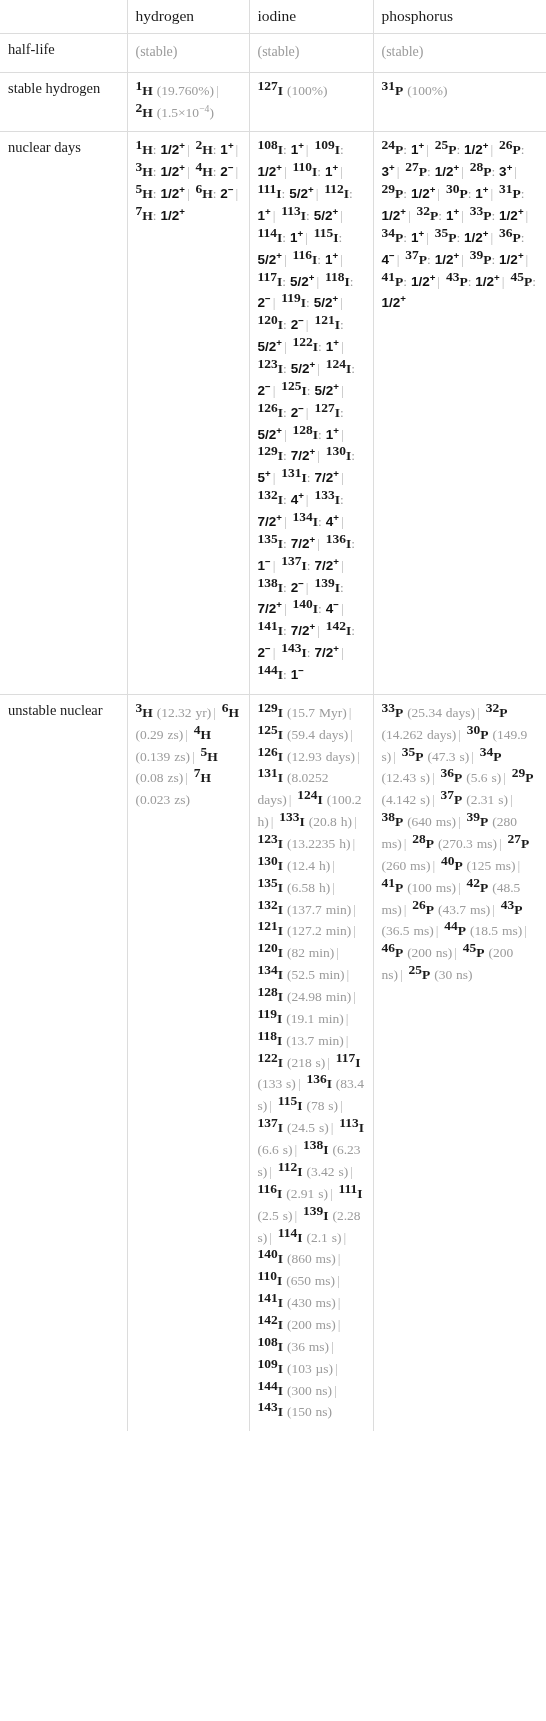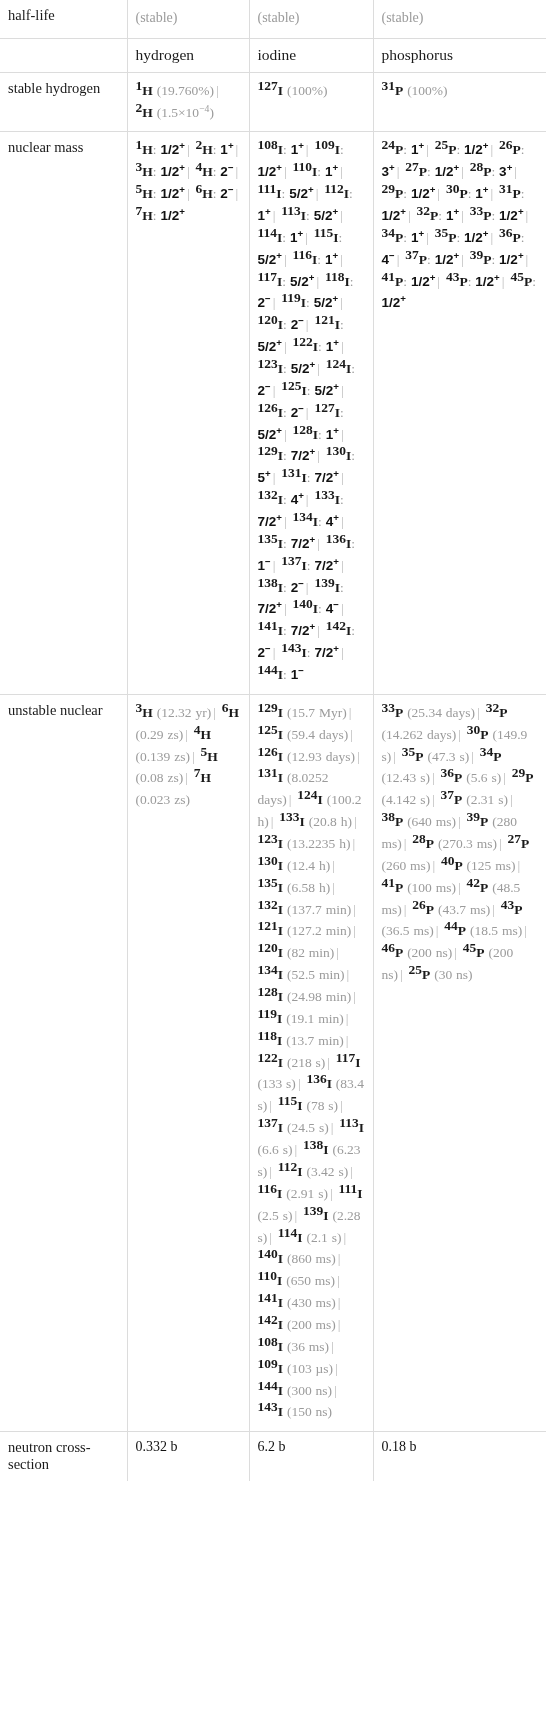--- a/index.html
+++ b/index.html
@@ -96,56 +96,50 @@
 <table class="isotope-table">
   <colgroup>
     <col class="c-label">
       <col class="c-h">
       <col class="c-i">
       <col class="c-p">
   </colgroup>
   <tbody>
 
     <tr>
+      <th class="hdr-cell hdr-blank"></th>
+      <th class="hdr-cell">hydrogen</th>
+      <th class="hdr-cell">iodine</th>
+      <th class="hdr-cell">phosphorus</th>
+    </tr>
+
+    <tr>
       <td class="row-label">half-life</td>
       <td class="val"><span class="stable-word">(stable)</span></td>
       <td class="val"><span class="stable-word">(stable)</span></td>
       <td class="val"><span class="stable-word">(stable)</span></td>
-    </tr>
-
-    <tr>
-      <th class="hdr-cell hdr-blank"></th>
-      <th class="hdr-cell">hydrogen</th>
-      <th class="hdr-cell">iodine</th>
-      <th class="hdr-cell">phosphorus</th>
     </tr>
 
     <tr>
       <td class="row-label">stable hydrogen</td>
       <td class="val"><sup class="sym">1</sup><span class="sym">H</span> <span class="muted">(19.760%)</span><span class="sep">|</span> <sup class="sym">2</sup><span class="sym">H</span> <span class="muted">(1.5×10<sup>−4</sup>)</span></td>
       <td class="val"><sup class="sym">127</sup><span class="sym">I</span> <span class="muted">(100%)</span></td>
       <td class="val"><sup class="sym">31</sup><span class="sym">P</span> <span class="muted">(100%)</span></td>
     </tr>
 
     <tr>
-      <td class="row-label">nuclear mass</td>
+      <td class="row-label">nuclear days</td>
       <td class="val"><sup class="sym">1</sup><span class="sym">H</span><span class="muted">:</span> <span class="spin">1/2<sup>+</sup></span><span class="sep">|</span> <sup class="sym">2</sup><span class="sym">H</span><span class="muted">:</span> <span class="spin">1<sup>+</sup></span><span class="sep">|</span> <sup class="sym">3</sup><span class="sym">H</span><span class="muted">:</span> <span class="spin">1/2<sup>+</sup></span><span class="sep">|</span> <sup class="sym">4</sup><span class="sym">H</span><span class="muted">:</span> <span class="spin">2<sup>−</sup></span><span class="sep">|</span> <sup class="sym">5</sup><span class="sym">H</span><span class="muted">:</span> <span class="spin">1/2<sup>+</sup></span><span class="sep">|</span> <sup class="sym">6</sup><span class="sym">H</span><span class="muted">:</span> <span class="spin">2<sup>−</sup></span><span class="sep">|</span> <sup class="sym">7</sup><span class="sym">H</span><span class="muted">:</span> <span class="spin">1/2<sup>+</sup></span></td>
       <td class="val"><sup class="sym">108</sup><span class="sym">I</span><span class="muted">:</span> <span class="spin">1<sup>+</sup></span><span class="sep">|</span> <sup class="sym">109</sup><span class="sym">I</span><span class="muted">:</span> <span class="spin">1/2<sup>+</sup></span><span class="sep">|</span> <sup class="sym">110</sup><span class="sym">I</span><span class="muted">:</span> <span class="spin">1<sup>+</sup></span><span class="sep">|</span> <sup class="sym">111</sup><span class="sym">I</span><span class="muted">:</span> <span class="spin">5/2<sup>+</sup></span><span class="sep">|</span> <sup class="sym">112</sup><span class="sym">I</span><span class="muted">:</span> <span class="spin">1<sup>+</sup></span><span class="sep">|</span> <sup class="sym">113</sup><span class="sym">I</span><span class="muted">:</span> <span class="spin">5/2<sup>+</sup></span><span class="sep">|</span> <sup class="sym">114</sup><span class="sym">I</span><span class="muted">:</span> <span class="spin">1<sup>+</sup></span><span class="sep">|</span> <sup class="sym">115</sup><span class="sym">I</span><span class="muted">:</span> <span class="spin">5/2<sup>+</sup></span><span class="sep">|</span> <sup class="sym">116</sup><span class="sym">I</span><span class="muted">:</span> <span class="spin">1<sup>+</sup></span><span class="sep">|</span> <sup class="sym">117</sup><span class="sym">I</span><span class="muted">:</span> <span class="spin">5/2<sup>+</sup></span><span class="sep">|</span> <sup class="sym">118</sup><span class="sym">I</span><span class="muted">:</span> <span class="spin">2<sup>−</sup></span><span class="sep">|</span> <sup class="sym">119</sup><span class="sym">I</span><span class="muted">:</span> <span class="spin">5/2<sup>+</sup></span><span class="sep">|</span> <sup class="sym">120</sup><span class="sym">I</span><span class="muted">:</span> <span class="spin">2<sup>−</sup></span><span class="sep">|</span> <sup class="sym">121</sup><span class="sym">I</span><span class="muted">:</span> <span class="spin">5/2<sup>+</sup></span><span class="sep">|</span> <sup class="sym">122</sup><span class="sym">I</span><span class="muted">:</span> <span class="spin">1<sup>+</sup></span><span class="sep">|</span> <sup class="sym">123</sup><span class="sym">I</span><span class="muted">:</span> <span class="spin">5/2<sup>+</sup></span><span class="sep">|</span> <sup class="sym">124</sup><span class="sym">I</span><span class="muted">:</span> <span class="spin">2<sup>−</sup></span><span class="sep">|</span> <sup class="sym">125</sup><span class="sym">I</span><span class="muted">:</span> <span class="spin">5/2<sup>+</sup></span><span class="sep">|</span> <sup class="sym">126</sup><span class="sym">I</span><span class="muted">:</span> <span class="spin">2<sup>−</sup></span><span class="sep">|</span> <sup class="sym">127</sup><span class="sym">I</span><span class="muted">:</span> <span class="spin">5/2<sup>+</sup></span><span class="sep">|</span> <sup class="sym">128</sup><span class="sym">I</span><span class="muted">:</span> <span class="spin">1<sup>+</sup></span><span class="sep">|</span> <sup class="sym">129</sup><span class="sym">I</span><span class="muted">:</span> <span class="spin">7/2<sup>+</sup></span><span class="sep">|</span> <sup class="sym">130</sup><span class="sym">I</span><span class="muted">:</span> <span class="spin">5<sup>+</sup></span><span class="sep">|</span> <sup class="sym">131</sup><span class="sym">I</span><span class="muted">:</span> <span class="spin">7/2<sup>+</sup></span><span class="sep">|</span> <sup class="sym">132</sup><span class="sym">I</span><span class="muted">:</span> <span class="spin">4<sup>+</sup></span><span class="sep">|</span> <sup class="sym">133</sup><span class="sym">I</span><span class="muted">:</span> <span class="spin">7/2<sup>+</sup></span><span class="sep">|</span> <sup class="sym">134</sup><span class="sym">I</span><span class="muted">:</span> <span class="spin">4<sup>+</sup></span><span class="sep">|</span> <sup class="sym">135</sup><span class="sym">I</span><span class="muted">:</span> <span class="spin">7/2<sup>+</sup></span><span class="sep">|</span> <sup class="sym">136</sup><span class="sym">I</span><span class="muted">:</span> <span class="spin">1<sup>−</sup></span><span class="sep">|</span> <sup class="sym">137</sup><span class="sym">I</span><span class="muted">:</span> <span class="spin">7/2<sup>+</sup></span><span class="sep">|</span> <sup class="sym">138</sup><span class="sym">I</span><span class="muted">:</span> <span class="spin">2<sup>−</sup></span><span class="sep">|</span> <sup class="sym">139</sup><span class="sym">I</span><span class="muted">:</span> <span class="spin">7/2<sup>+</sup></span><span class="sep">|</span> <sup class="sym">140</sup><span class="sym">I</span><span class="muted">:</span> <span class="spin">4<sup>−</sup></span><span class="sep">|</span> <sup class="sym">141</sup><span class="sym">I</span><span class="muted">:</span> <span class="spin">7/2<sup>+</sup></span><span class="sep">|</span> <sup class="sym">142</sup><span class="sym">I</span><span class="muted">:</span> <span class="spin">2<sup>−</sup></span><span class="sep">|</span> <sup class="sym">143</sup><span class="sym">I</span><span class="muted">:</span> <span class="spin">7/2<sup>+</sup></span><span class="sep">|</span> <sup class="sym">144</sup><span class="sym">I</span><span class="muted">:</span> <span class="spin">1<sup>−</sup></span></td>
       <td class="val"><sup class="sym">24</sup><span class="sym">P</span><span class="muted">:</span> <span class="spin">1<sup>+</sup></span><span class="sep">|</span> <sup class="sym">25</sup><span class="sym">P</span><span class="muted">:</span> <span class="spin">1/2<sup>+</sup></span><span class="sep">|</span> <sup class="sym">26</sup><span class="sym">P</span><span class="muted">:</span> <span class="spin">3<sup>+</sup></span><span class="sep">|</span> <sup class="sym">27</sup><span class="sym">P</span><span class="muted">:</span> <span class="spin">1/2<sup>+</sup></span><span class="sep">|</span> <sup class="sym">28</sup><span class="sym">P</span><span class="muted">:</span> <span class="spin">3<sup>+</sup></span><span class="sep">|</span> <sup class="sym">29</sup><span class="sym">P</span><span class="muted">:</span> <span class="spin">1/2<sup>+</sup></span><span class="sep">|</span> <sup class="sym">30</sup><span class="sym">P</span><span class="muted">:</span> <span class="spin">1<sup>+</sup></span><span class="sep">|</span> <sup class="sym">31</sup><span class="sym">P</span><span class="muted">:</span> <span class="spin">1/2<sup>+</sup></span><span class="sep">|</span> <sup class="sym">32</sup><span class="sym">P</span><span class="muted">:</span> <span class="spin">1<sup>+</sup></span><span class="sep">|</span> <sup class="sym">33</sup><span class="sym">P</span><span class="muted">:</span> <span class="spin">1/2<sup>+</sup></span><span class="sep">|</span> <sup class="sym">34</sup><span class="sym">P</span><span class="muted">:</span> <span class="spin">1<sup>+</sup></span><span class="sep">|</span> <sup class="sym">35</sup><span class="sym">P</span><span class="muted">:</span> <span class="spin">1/2<sup>+</sup></span><span class="sep">|</span> <sup class="sym">36</sup><span class="sym">P</span><span class="muted">:</span> <span class="spin">4<sup>−</sup></span><span class="sep">|</span> <sup class="sym">37</sup><span class="sym">P</span><span class="muted">:</span> <span class="spin">1/2<sup>+</sup></span><span class="sep">|</span> <sup class="sym">39</sup><span class="sym">P</span><span class="muted">:</span> <span class="spin">1/2<sup>+</sup></span><span class="sep">|</span> <sup class="sym">41</sup><span class="sym">P</span><span class="muted">:</span> <span class="spin">1/2<sup>+</sup></span><span class="sep">|</span> <sup class="sym">43</sup><span class="sym">P</span><span class="muted">:</span> <span class="spin">1/2<sup>+</sup></span><span class="sep">|</span> <sup class="sym">45</sup><span class="sym">P</span><span class="muted">:</span> <span class="spin">1/2<sup>+</sup></span></td>
     </tr>
 
     <tr>
       <td class="row-label">unstable nuclear</td>
       <td class="val"><sup class="sym">3</sup><span class="sym">H</span> <span class="muted">(12.32 yr)</span><span class="sep">|</span> <sup class="sym">6</sup><span class="sym">H</span> <span class="muted">(0.29 zs)</span><span class="sep">|</span> <sup class="sym">4</sup><span class="sym">H</span> <span class="muted">(0.139 zs)</span><span class="sep">|</span> <sup class="sym">5</sup><span class="sym">H</span> <span class="muted">(0.08 zs)</span><span class="sep">|</span> <sup class="sym">7</sup><span class="sym">H</span> <span class="muted">(0.023 zs)</span></td>
       <td class="val"><sup class="sym">129</sup><span class="sym">I</span> <span class="muted">(15.7 Myr)</span><span class="sep">|</span> <sup class="sym">125</sup><span class="sym">I</span> <span class="muted">(59.4 days)</span><span class="sep">|</span> <sup class="sym">126</sup><span class="sym">I</span> <span class="muted">(12.93 days)</span><span class="sep">|</span> <sup class="sym">131</sup><span class="sym">I</span> <span class="muted">(8.0252 days)</span><span class="sep">|</span> <sup class="sym">124</sup><span class="sym">I</span> <span class="muted">(100.2 h)</span><span class="sep">|</span> <sup class="sym">133</sup><span class="sym">I</span> <span class="muted">(20.8 h)</span><span class="sep">|</span> <sup class="sym">123</sup><span class="sym">I</span> <span class="muted">(13.2235 h)</span><span class="sep">|</span> <sup class="sym">130</sup><span class="sym">I</span> <span class="muted">(12.4 h)</span><span class="sep">|</span> <sup class="sym">135</sup><span class="sym">I</span> <span class="muted">(6.58 h)</span><span class="sep">|</span> <sup class="sym">132</sup><span class="sym">I</span> <span class="muted">(137.7 min)</span><span class="sep">|</span> <sup class="sym">121</sup><span class="sym">I</span> <span class="muted">(127.2 min)</span><span class="sep">|</span> <sup class="sym">120</sup><span class="sym">I</span> <span class="muted">(82 min)</span><span class="sep">|</span> <sup class="sym">134</sup><span class="sym">I</span> <span class="muted">(52.5 min)</span><span class="sep">|</span> <sup class="sym">128</sup><span class="sym">I</span> <span class="muted">(24.98 min)</span><span class="sep">|</span> <sup class="sym">119</sup><span class="sym">I</span> <span class="muted">(19.1 min)</span><span class="sep">|</span> <sup class="sym">118</sup><span class="sym">I</span> <span class="muted">(13.7 min)</span><span class="sep">|</span> <sup class="sym">122</sup><span class="sym">I</span> <span class="muted">(218 s)</span><span class="sep">|</span> <sup class="sym">117</sup><span class="sym">I</span> <span class="muted">(133 s)</span><span class="sep">|</span> <sup class="sym">136</sup><span class="sym">I</span> <span class="muted">(83.4 s)</span><span class="sep">|</span> <sup class="sym">115</sup><span class="sym">I</span> <span class="muted">(78 s)</span><span class="sep">|</span> <sup class="sym">137</sup><span class="sym">I</span> <span class="muted">(24.5 s)</span><span class="sep">|</span> <sup class="sym">113</sup><span class="sym">I</span> <span class="muted">(6.6 s)</span><span class="sep">|</span> <sup class="sym">138</sup><span class="sym">I</span> <span class="muted">(6.23 s)</span><span class="sep">|</span> <sup class="sym">112</sup><span class="sym">I</span> <span class="muted">(3.42 s)</span><span class="sep">|</span> <sup class="sym">116</sup><span class="sym">I</span> <span class="muted">(2.91 s)</span><span class="sep">|</span> <sup class="sym">111</sup><span class="sym">I</span> <span class="muted">(2.5 s)</span><span class="sep">|</span> <sup class="sym">139</sup><span class="sym">I</span> <span class="muted">(2.28 s)</span><span class="sep">|</span> <sup class="sym">114</sup><span class="sym">I</span> <span class="muted">(2.1 s)</span><span class="sep">|</span> <sup class="sym">140</sup><span class="sym">I</span> <span class="muted">(860 ms)</span><span class="sep">|</span> <sup class="sym">110</sup><span class="sym">I</span> <span class="muted">(650 ms)</span><span class="sep">|</span> <sup class="sym">141</sup><span class="sym">I</span> <span class="muted">(430 ms)</span><span class="sep">|</span> <sup class="sym">142</sup><span class="sym">I</span> <span class="muted">(200 ms)</span><span class="sep">|</span> <sup class="sym">108</sup><span class="sym">I</span> <span class="muted">(36 ms)</span><span class="sep">|</span> <sup class="sym">109</sup><span class="sym">I</span> <span class="muted">(103 µs)</span><span class="sep">|</span> <sup class="sym">144</sup><span class="sym">I</span> <span class="muted">(300 ns)</span><span class="sep">|</span> <sup class="sym">143</sup><span class="sym">I</span> <span class="muted">(150 ns)</span></td>
       <td class="val"><sup class="sym">33</sup><span class="sym">P</span> <span class="muted">(25.34 days)</span><span class="sep">|</span> <sup class="sym">32</sup><span class="sym">P</span> <span class="muted">(14.262 days)</span><span class="sep">|</span> <sup class="sym">30</sup><span class="sym">P</span> <span class="muted">(149.9 s)</span><span class="sep">|</span> <sup class="sym">35</sup><span class="sym">P</span> <span class="muted">(47.3 s)</span><span class="sep">|</span> <sup class="sym">34</sup><span class="sym">P</span> <span class="muted">(12.43 s)</span><span class="sep">|</span> <sup class="sym">36</sup><span class="sym">P</span> <span class="muted">(5.6 s)</span><span class="sep">|</span> <sup class="sym">29</sup><span class="sym">P</span> <span class="muted">(4.142 s)</span><span class="sep">|</span> <sup class="sym">37</sup><span class="sym">P</span> <span class="muted">(2.31 s)</span><span class="sep">|</span> <sup class="sym">38</sup><span class="sym">P</span> <span class="muted">(640 ms)</span><span class="sep">|</span> <sup class="sym">39</sup><span class="sym">P</span> <span class="muted">(280 ms)</span><span class="sep">|</span> <sup class="sym">28</sup><span class="sym">P</span> <span class="muted">(270.3 ms)</span><span class="sep">|</span> <sup class="sym">27</sup><span class="sym">P</span> <span class="muted">(260 ms)</span><span class="sep">|</span> <sup class="sym">40</sup><span class="sym">P</span> <span class="muted">(125 ms)</span><span class="sep">|</span> <sup class="sym">41</sup><span class="sym">P</span> <span class="muted">(100 ms)</span><span class="sep">|</span> <sup class="sym">42</sup><span class="sym">P</span> <span class="muted">(48.5 ms)</span><span class="sep">|</span> <sup class="sym">26</sup><span class="sym">P</span> <span class="muted">(43.7 ms)</span><span class="sep">|</span> <sup class="sym">43</sup><span class="sym">P</span> <span class="muted">(36.5 ms)</span><span class="sep">|</span> <sup class="sym">44</sup><span class="sym">P</span> <span class="muted">(18.5 ms)</span><span class="sep">|</span> <sup class="sym">46</sup><span class="sym">P</span> <span class="muted">(200 ns)</span><span class="sep">|</span> <sup class="sym">45</sup><span class="sym">P</span> <span class="muted">(200 ns)</span><span class="sep">|</span> <sup class="sym">25</sup><span class="sym">P</span> <span class="muted">(30 ns)</span></td>
     </tr>
 
-    <tr>
-      <td class="row-label">neutron cross-section</td>
-      <td class="cross-val">0.332 b</td>
-      <td class="cross-val">6.2 b</td>
-      <td class="cross-val">0.18 b</td>
-    </tr>
 
 
   </tbody>
 </table>
 
 </body></html>

